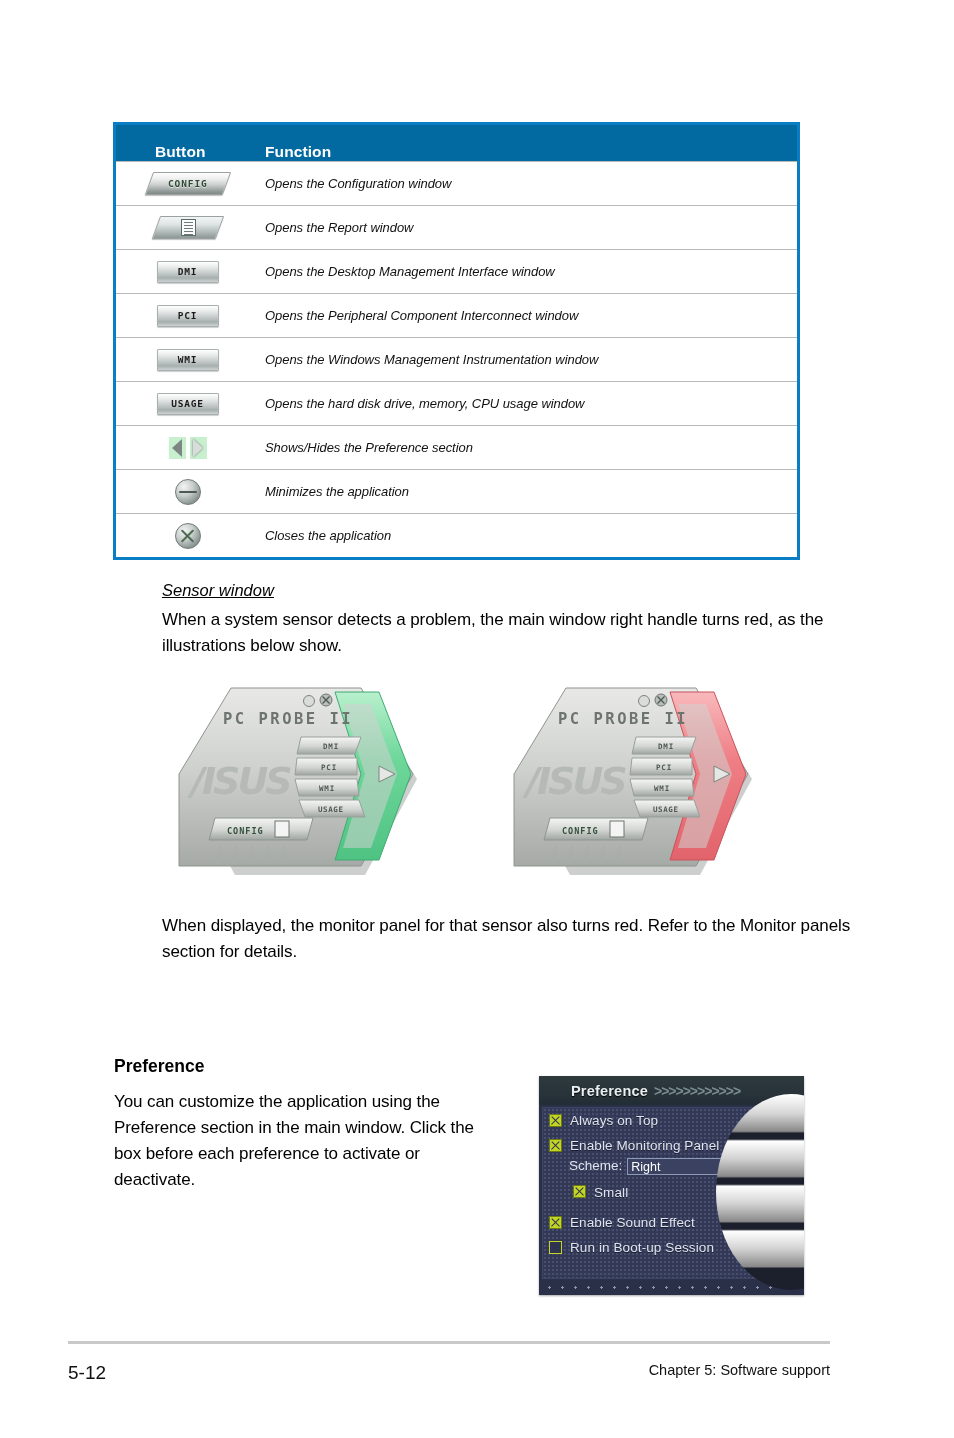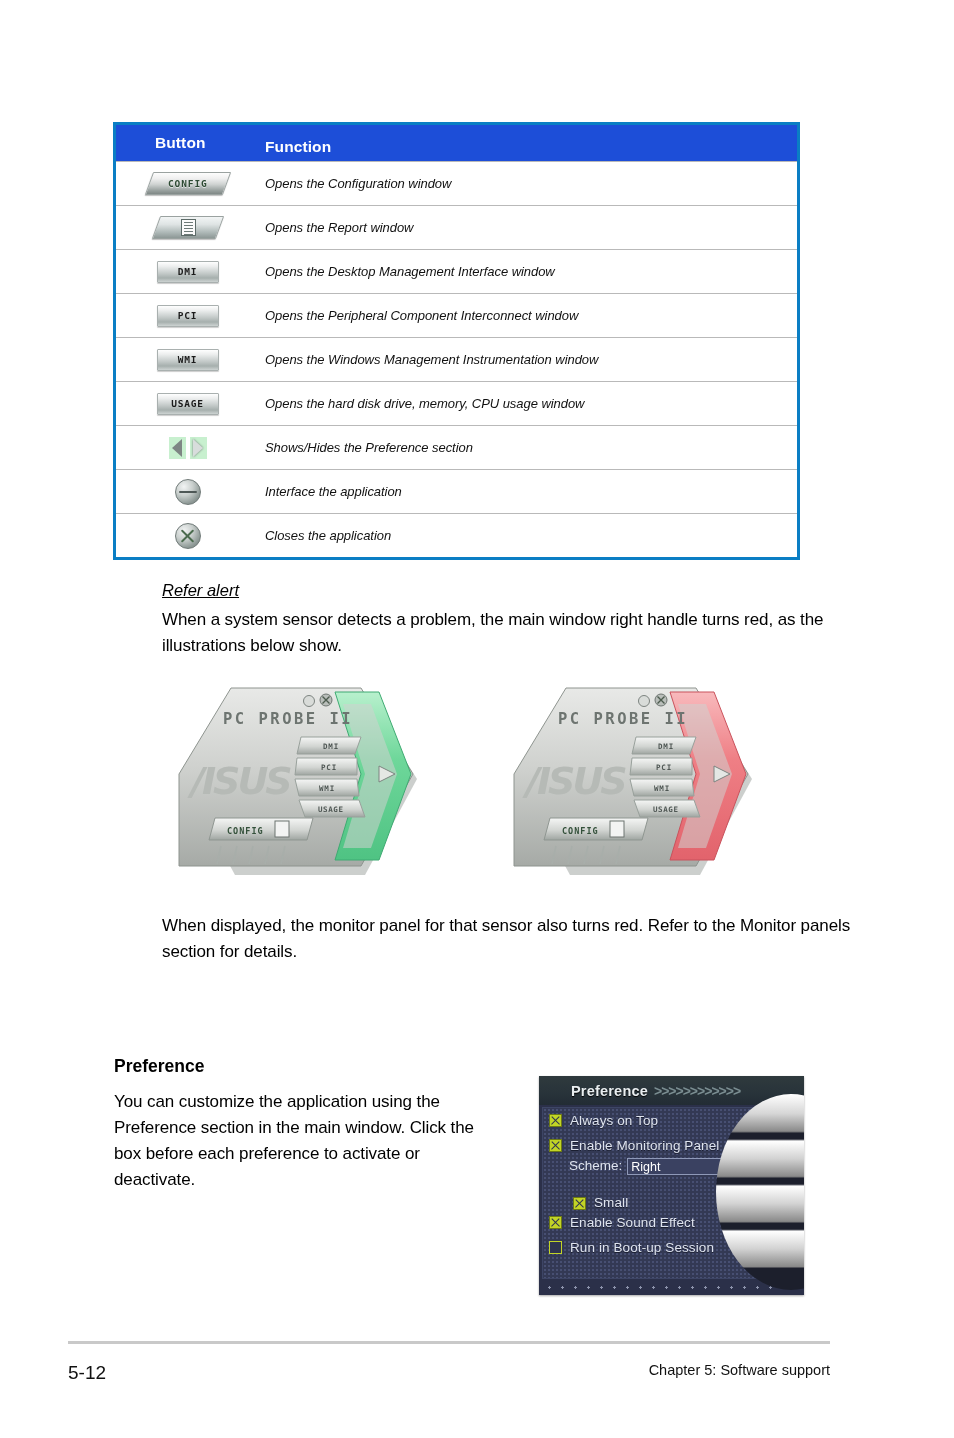--- a/index.html
+++ b/index.html
@@ -22,23 +22,23 @@
     position: absolute;
     left: 113px;
     top: 122px;
     width: 687px;
     border: 3px solid #0a7ec4;
     box-sizing: border-box;
     background: #ffffff;
   }
   .btn-table-header {
     display: flex;
-    background: #1d4ed8;
+    background: #0369a1;
     height: 36px;
-    align-items: center;
+    align-items: flex-end;
   }
   .th-button {
     width: 143px;
     box-sizing: border-box;
     padding-left: 39px;
     color: #ffffff;
     font-weight: bold;
     font-size: 15.5px;
     letter-spacing: .1px;
   }
@@ -314,21 +314,21 @@
     border: 1px solid #8f99b8;
     display: flex; align-items: center; justify-content: center;
   }
   .drop-tri {
     width: 0; height: 0;
     border-left: 5px solid transparent;
     border-right: 5px solid transparent;
     border-top: 6px solid #aab3cd;
   }
   .pref-sub-item {
-    display: flex; align-items: flex-end;
+    display: flex; align-items: flex-start;
     height: 25px; padding-left: 30px;
   }
   .pref-dots {
     position: absolute;
     left: 4px; right: 4px; bottom: 3px; height: 9px;
     background-image: radial-gradient(circle, #8d94ac 1.2px, transparent 1.4px);
     background-size: 13px 9px;
   }
   .pref-knobs {
     position: absolute;
@@ -429,32 +429,32 @@
     </div>
     <div class="fn-cell">Shows/Hides the Preference section</div>
   </div>
 
   <div class="btn-row">
     <div class="btn-cell">
       <div class="circ-btn">
           <span class="bar"></span>
         </div>
     </div>
-    <div class="fn-cell">Interface the application</div>
+    <div class="fn-cell">Minimizes the application</div>
   </div>
 
   <div class="btn-row">
     <div class="btn-cell">
       <div class="circ-btn"><span class="xmark"></span></div>
     </div>
     <div class="fn-cell">Closes the application</div>
   </div>
 </div>
 
-<div class="sensor-alert-head">Refer alert</div>
+<div class="sensor-alert-head">Sensor window</div>
 <div class="para-text" id="sensor-alert-body">When a system sensor detects a problem, the main window right handle turns red, as the illustrations below show.</div>
 
 <svg class="probe" id="probe-green" viewBox="0 0 270 208">
   <defs>
     <linearGradient id="bodyG" x1="0" y1="0" x2="0" y2="1">
       <stop offset="0" stop-color="#e8e9e7"></stop>
         <stop offset="0.45" stop-color="#cfd1ce"></stop>
       <stop offset="1" stop-color="#a6aaa6"></stop>
     </linearGradient>
     <linearGradient id="btnG" x1="0" y1="0" x2="0" y2="1">

